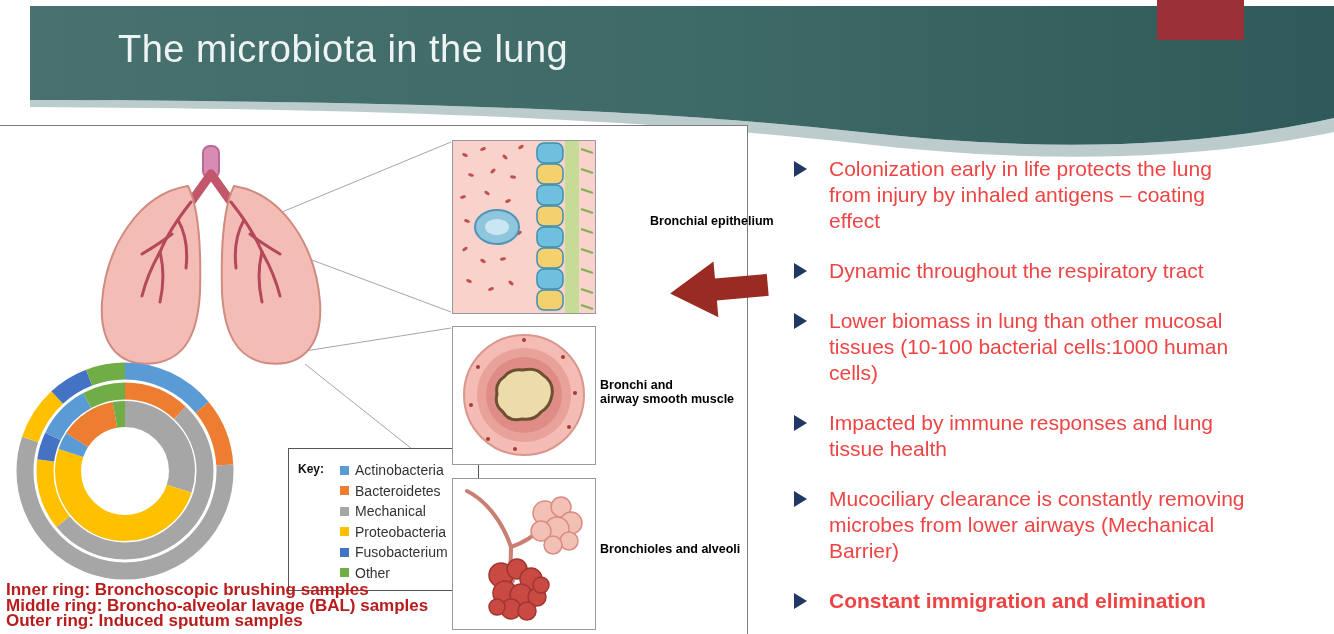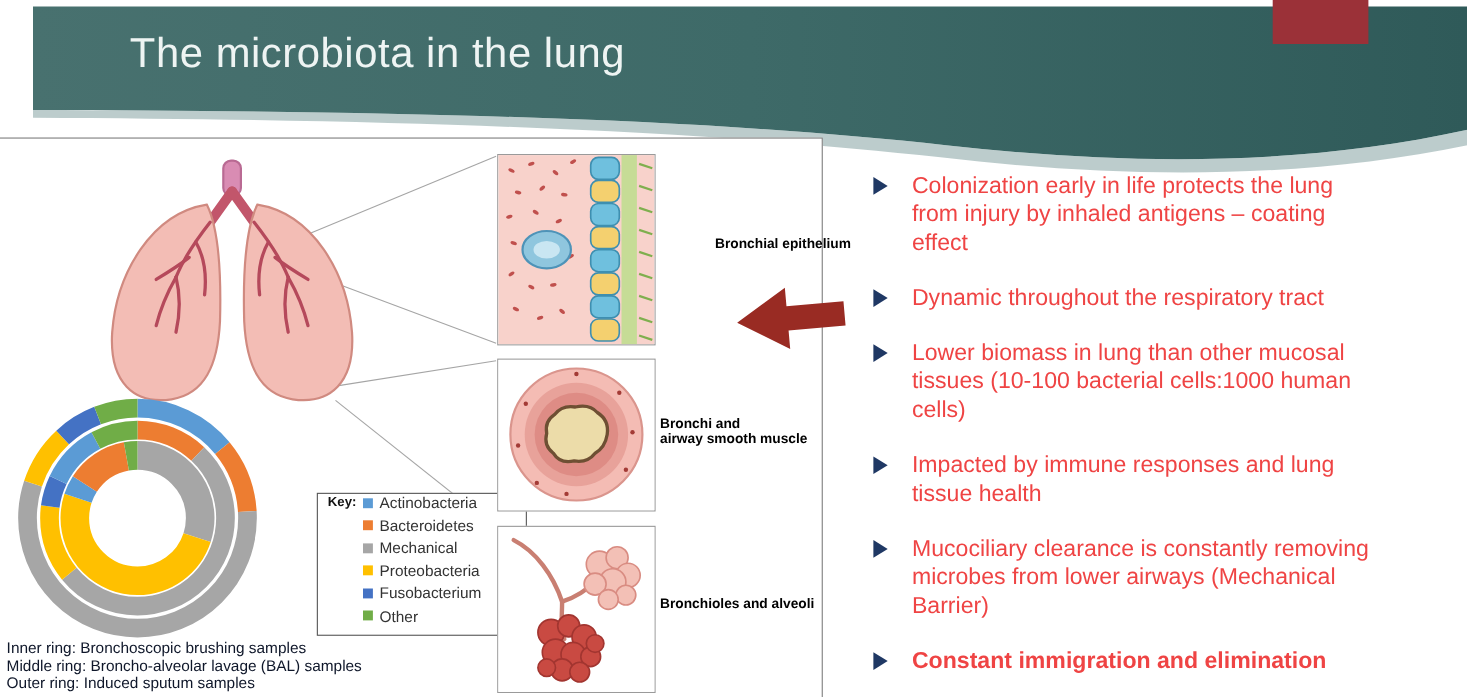--- a/index.html
+++ b/index.html
@@ -13,29 +13,29 @@
                color:#eef4f3;letter-spacing:.5px;z-index:3;}
   #accent-rect{position:absolute;left:1157px;top:0;width:87px;height:40px;background:#9b3138;z-index:4;}
 
   
   #figure{position:absolute;left:-1px;top:125px;width:747px;height:516px;
           background:#ffffff;border:1px solid #7d7d7d;z-index:2;}
   .inset{position:absolute;border:1px solid #9a9a9a;background:#fff;}
   .inset-label{position:absolute;font-size:12.5px;font-weight:700;color:#000;line-height:14px;}
   .pre{white-space:pre-line;}
 
-  #legend-box{position:absolute;left:288px;top:322px;width:172px;padding:0 8px 9px 9px;
-              border:1px solid #555;display:flex;gap:6px;background:#fff;}
+  #legend-box{position:absolute;left:288px;top:322px;width:172px;padding:13px 8px 9px 9px;
+              border:1px solid #555;display:flex;gap:16px;background:#fff;}
   #legend-title{font-size:12px;font-weight:700;color:#111;}
   .legend-items{display:flex;flex-direction:column;gap:4.5px;}
   .legend-item{display:flex;align-items:center;font-size:14px;color:#333;text-align:right;}
   .swatch{width:9px;height:9px;margin-right:6px;flex:0 0 auto;}
 
-  #captions{position:absolute;left:6px;top:456px;font-size:14px;font-weight:400;
-            color:#0f172a;line-height:15.5px;}
+  #captions{position:absolute;left:6px;top:456px;font-size:17px;font-weight:700;
+            color:#b91c1c;line-height:15.5px;}
 
   
   #arrow{position:absolute;left:670px;top:254px;z-index:5;transform:rotate(-5deg);}
 
   
   #bullets{position:absolute;left:794px;top:156px;width:540px;display:flex;
            flex-direction:column;gap:24px;z-index:3;}
   .bullet{display:flex;align-items:flex-start;}
   .tri{width:0;height:0;border-left:13px solid #1f3864;border-top:8px solid transparent;
        border-bottom:8px solid transparent;margin-top:5px;flex:0 0 auto;}

